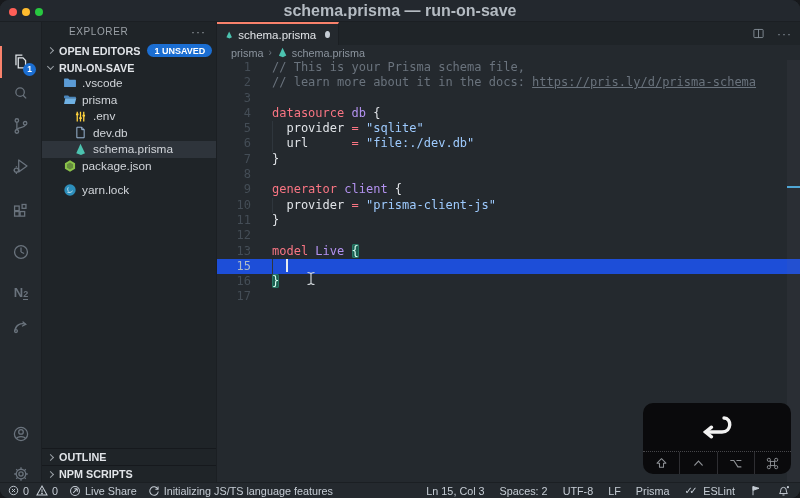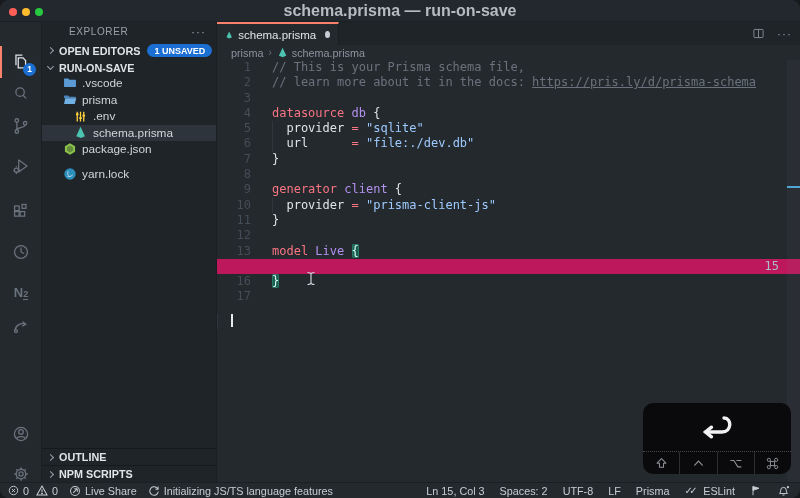--- a/index.html
+++ b/index.html
@@ -42,21 +42,21 @@
   .tab { position:absolute; left:0; top:0; height:23px; width:122px; background:#24292e; border-top:2px solid #f9826c; border-right:1px solid #1b1f23; display:flex; align-items:center; padding:0 8px; }
   .tablabel { font-size:11.5px; color:#e1e4e8; margin-left:5px; }
   .moddot { width:7px; height:7px; border-radius:50%; background:#c6cdd5; margin-left:9px; }
   .tabactions { position:absolute; right:8px; top:0; height:23px; display:flex; align-items:center; gap:12px; color:#8b949e; }
   .ellipsis { font-size:12px; letter-spacing:1px; color:#8b949e; }
   .breadcrumb { position:absolute; left:0; top:23px; width:100%; height:15px; display:flex; align-items:center; padding-left:14px; font-size:10.8px; color:#8b949e; gap:4px; }
   .bcsep { font-size:10px; color:#6a737d; margin:0 1px; }
 
   .code { position:absolute; left:0; top:38px; width:100%; height:422px; font-family:"DejaVu Sans Mono","Liberation Mono",monospace; font-size:12px; line-height:15.3px; }
   .cline { display:flex; height:15.3px; white-space:pre; }
-  .cline.cur { background:#be185d;flex-direction:column; }
+  .cline.cur { background:#1d4ed8; }
   .ln { flex:0 0 55px; text-align:right; padding-right:21px; color:#444d56; }
   .ln.lncur { color:#adbac7; }
   .lc { position:relative; color:#e1e4e8; }
   .cline.g1 .lc::before { content:""; position:absolute; left:0; top:0; bottom:0; width:1px; background:#2f363d; }
   .cm{color:#6a737d} .lk{text-decoration:underline} .kw{color:#f97583} .en{color:#b392f0} .st{color:#9ecbff} .ty{color:#79b8ff}
   .bm { background:#1b5e50; color:#dafef2; border-radius:2px; box-shadow:inset 0 0 0 1px #2a7a68; }
   .caret { display:inline-block; width:2px; height:13px; background:#e7ebee; vertical-align:-2px; }
   .ibeam { position:absolute; left:88px; top:211px; }
   .scrollstrip { position:absolute; right:0; top:38px; width:13px; height:422px; background:rgba(110,118,129,0.08); }
   .scrollmark { position:absolute; left:0; top:126px; width:13px; height:2px; background:#4fa6d5; }
@@ -191,20 +191,29 @@
           <span>prisma</span>
         </div>
         <div class="frow" style="padding-left: 31px;">
           <span class="ficon">
             <svg width="13" height="13" viewBox="0 0 16 16" stroke="#ffd33d" stroke-width="1.6">
               <path d="M4 2v12M8 2v12M12 2v12"></path>
               <path d="M2.4 5.5h3.2M6.4 10h3.2M10.4 7h3.2" stroke-width="2.2"></path>
             </svg>
           </span>
           <span>.env</span>
+        </div>
+        <div class="frow" style="padding-left: 31px;">
+          <span class="ficon">
+            <svg width="13" height="13" viewBox="0 0 16 16" fill="none" stroke="#a9c7e8" stroke-width="1.1">
+              <path d="M3.5 1.5h6l3 3v10h-9z"></path>
+              <path d="M9.5 1.5v3h3"></path>
+            </svg>
+          </span>
+          <span>dev.db</span>
         </div>
         <div class="frow sel" style="padding-left: 31px;">
           <span class="ficon">
             <svg width="13" height="13" viewBox="0 0 16 16">
               <polygon points="8,1 13.5,12.5 8.6,14.8 2.8,12.6" fill="#4cc3b0"></polygon>
             </svg>
           </span>
           <span>schema.prisma</span>
         </div>
         <div class="frow" style="padding-left: 20px;">

